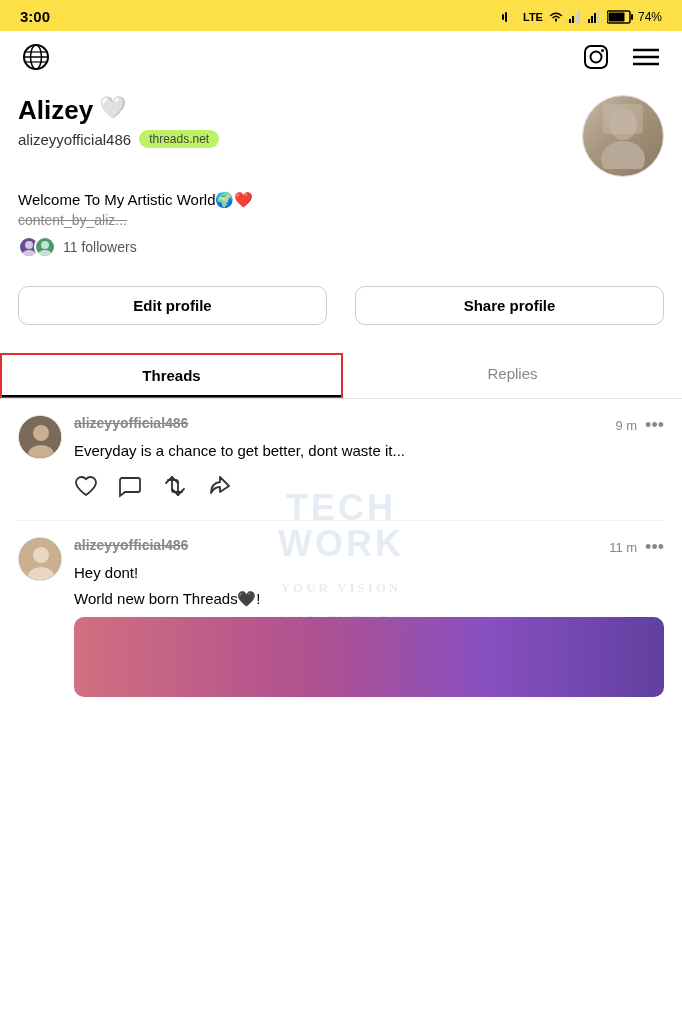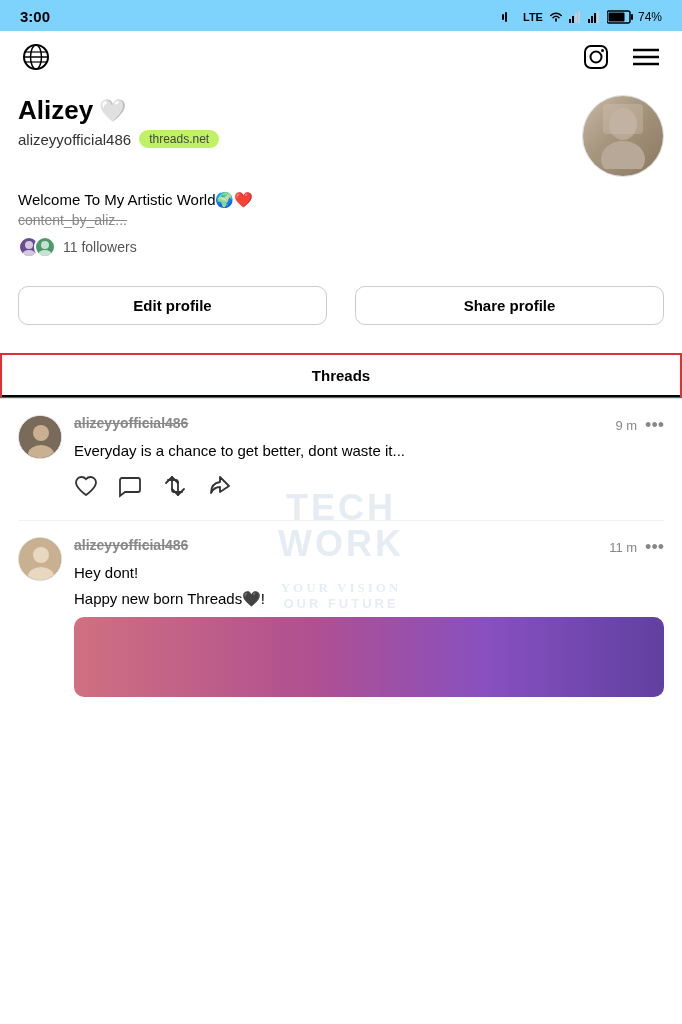--- a/index.html
+++ b/index.html
@@ -11,21 +11,21 @@
       font-family: -apple-system, 'Helvetica Neue', Arial, sans-serif;
       overflow-x: hidden;
     }
 
     
     .status-bar {
       display: flex;
       justify-content: space-between;
       align-items: center;
       padding: 8px 20px 6px 20px;
-      background: #7dd3fc;
+      background: #fde047;
     }
     .status-time {
       font-size: 15px;
       font-weight: 600;
       color: #000;
     }
     .status-icons {
       display: flex;
       align-items: center;
       gap: 5px;
@@ -67,21 +67,21 @@
     }
     .profile-name-area {
       display: flex;
       flex-direction: column;
     }
     .profile-name {
       font-size: 26px;
       font-weight: 700;
       color: #000;
       display: flex;
-      align-items: center;
+      align-items: flex-start;
       gap: 6px;
     }
     .heart-icon {
       font-size: 22px;
       color: #ccc;
     }
     .profile-username-row {
       display: flex;
       align-items: center;
       gap: 8px;
@@ -426,27 +426,30 @@
 
   <div class="action-buttons">
     <button class="action-btn">Edit profile</button>
     <button class="action-btn">Share profile</button>
   </div>
 
   <div class="tabs">
     <div class="tab active">
       <span>Threads</span>
     </div>
+    <div class="tab">
+      <span>Replies</span>
+    </div>
   </div>
 
   <div style="position:absolute;top:490px;left:0;right:0;pointer-events:none;opacity:0.15;text-align:center;z-index:10;">
     <div style="font-size:36px;font-weight:900;color:#5588bb;letter-spacing:3px;line-height:1;">TECH</div>
     <div style="font-size:36px;font-weight:900;color:#5588bb;letter-spacing:3px;line-height:1;">WORK</div>
     <div style="font-size:13px;font-weight:700;color:#5588bb;letter-spacing:3px;margin-top:18px;font-family:Liberation Serif, serif;">YOUR VISION</div>
-    <div style="font-size:13px;font-weight:700;color:#5588bb;letter-spacing:3px;">OUR FUTURE</div>
+    <div style="font-size:15px;font-weight:700;color:#5588bb;letter-spacing:3px;margin-top:16px;">OUR FUTURE</div>
   </div>
 
   <div class="post">
     <div class="post-avatar post-avatar-1">
       <svg width="44" height="44" viewBox="0 0 44 44">
         <circle cx="22" cy="22" r="22" fill="#7a6a5a"></circle>
         <circle cx="22" cy="17" r="8" fill="#c8b090"></circle>
         <ellipse cx="22" cy="38" rx="13" ry="9" fill="#c8b090"></ellipse>
       </svg>
     </div>
@@ -499,21 +502,21 @@
     </div>
     <div class="post-content">
       <div class="post-header">
         <span class="post-username">alizeyyofficial486</span>
         <div class="post-meta">
           <span class="post-time">11 m</span>
           <span class="post-more">•••</span>
         </div>
       </div>
       <div class="post-text">Hey dont!</div>
-      <div class="post-text" style="margin-top:4px;">Happy new born Threads🖤!</div>
+      <div class="post-text" style="margin-top:4px;">World new born Threads🖤!</div>
 
       <div class="post-image">
         <div class="post-image-inner"></div>
       </div>
     </div>
   </div>
 
 </div>
 
 </body></html>

